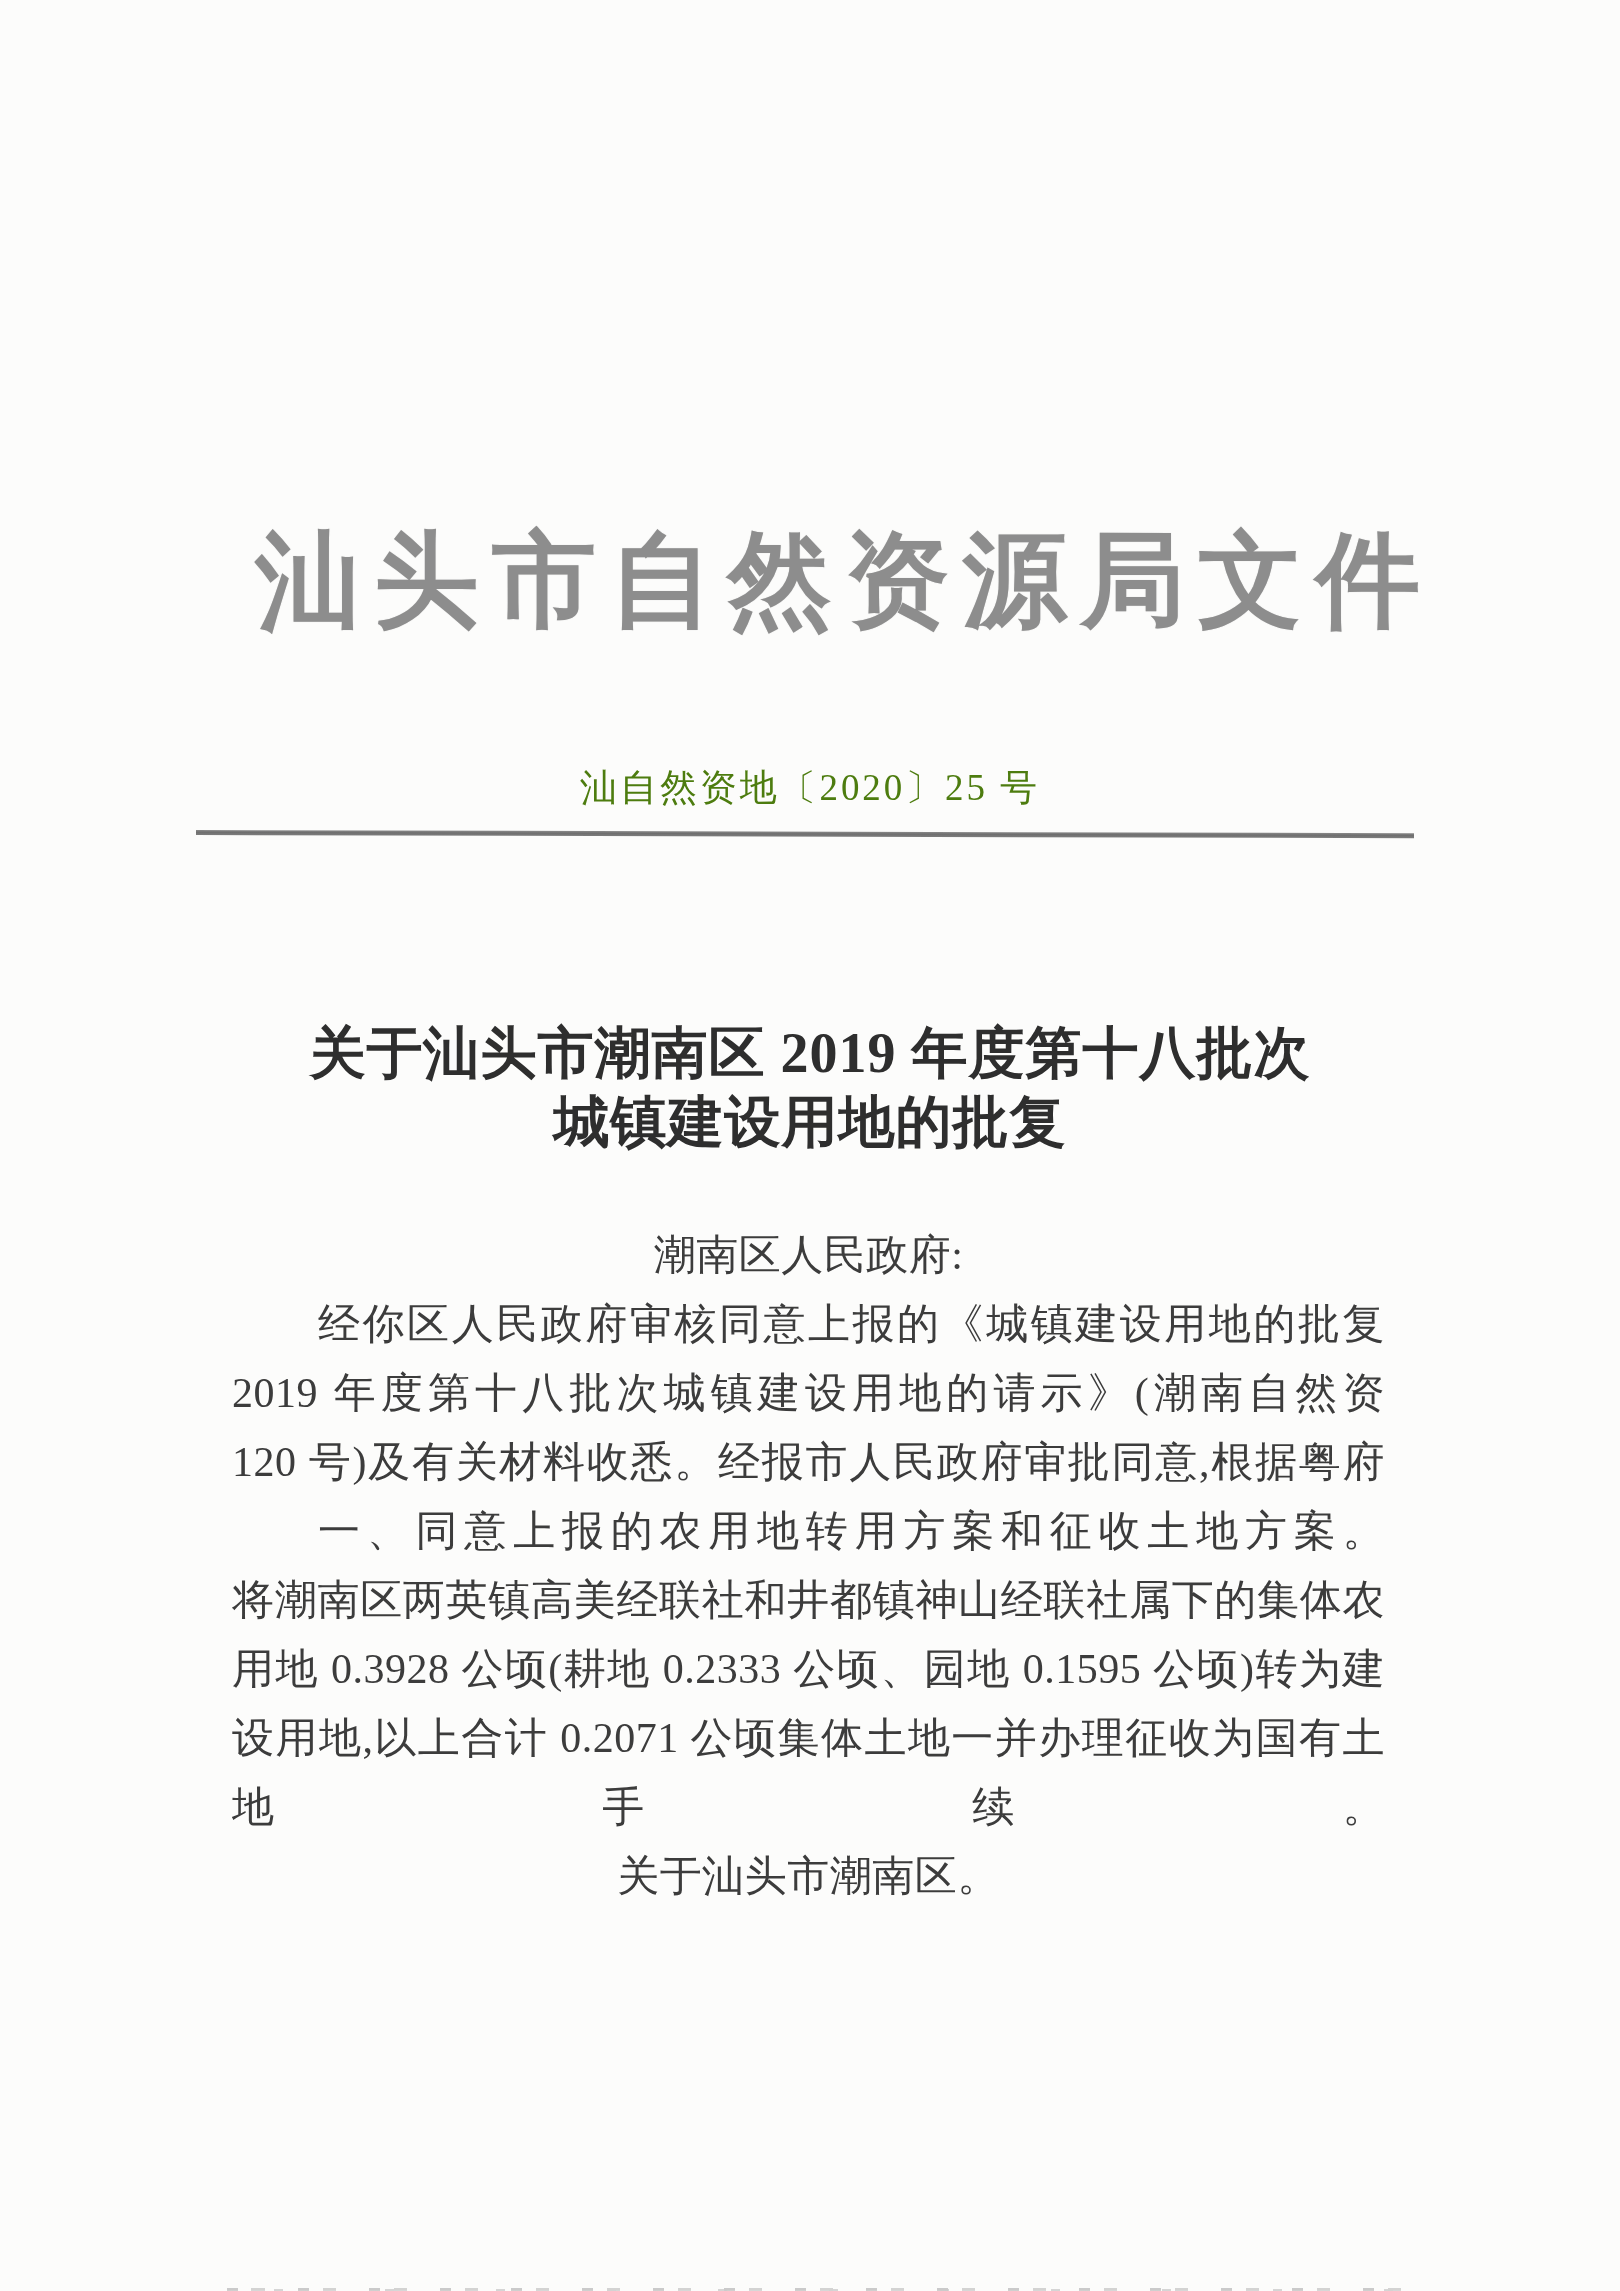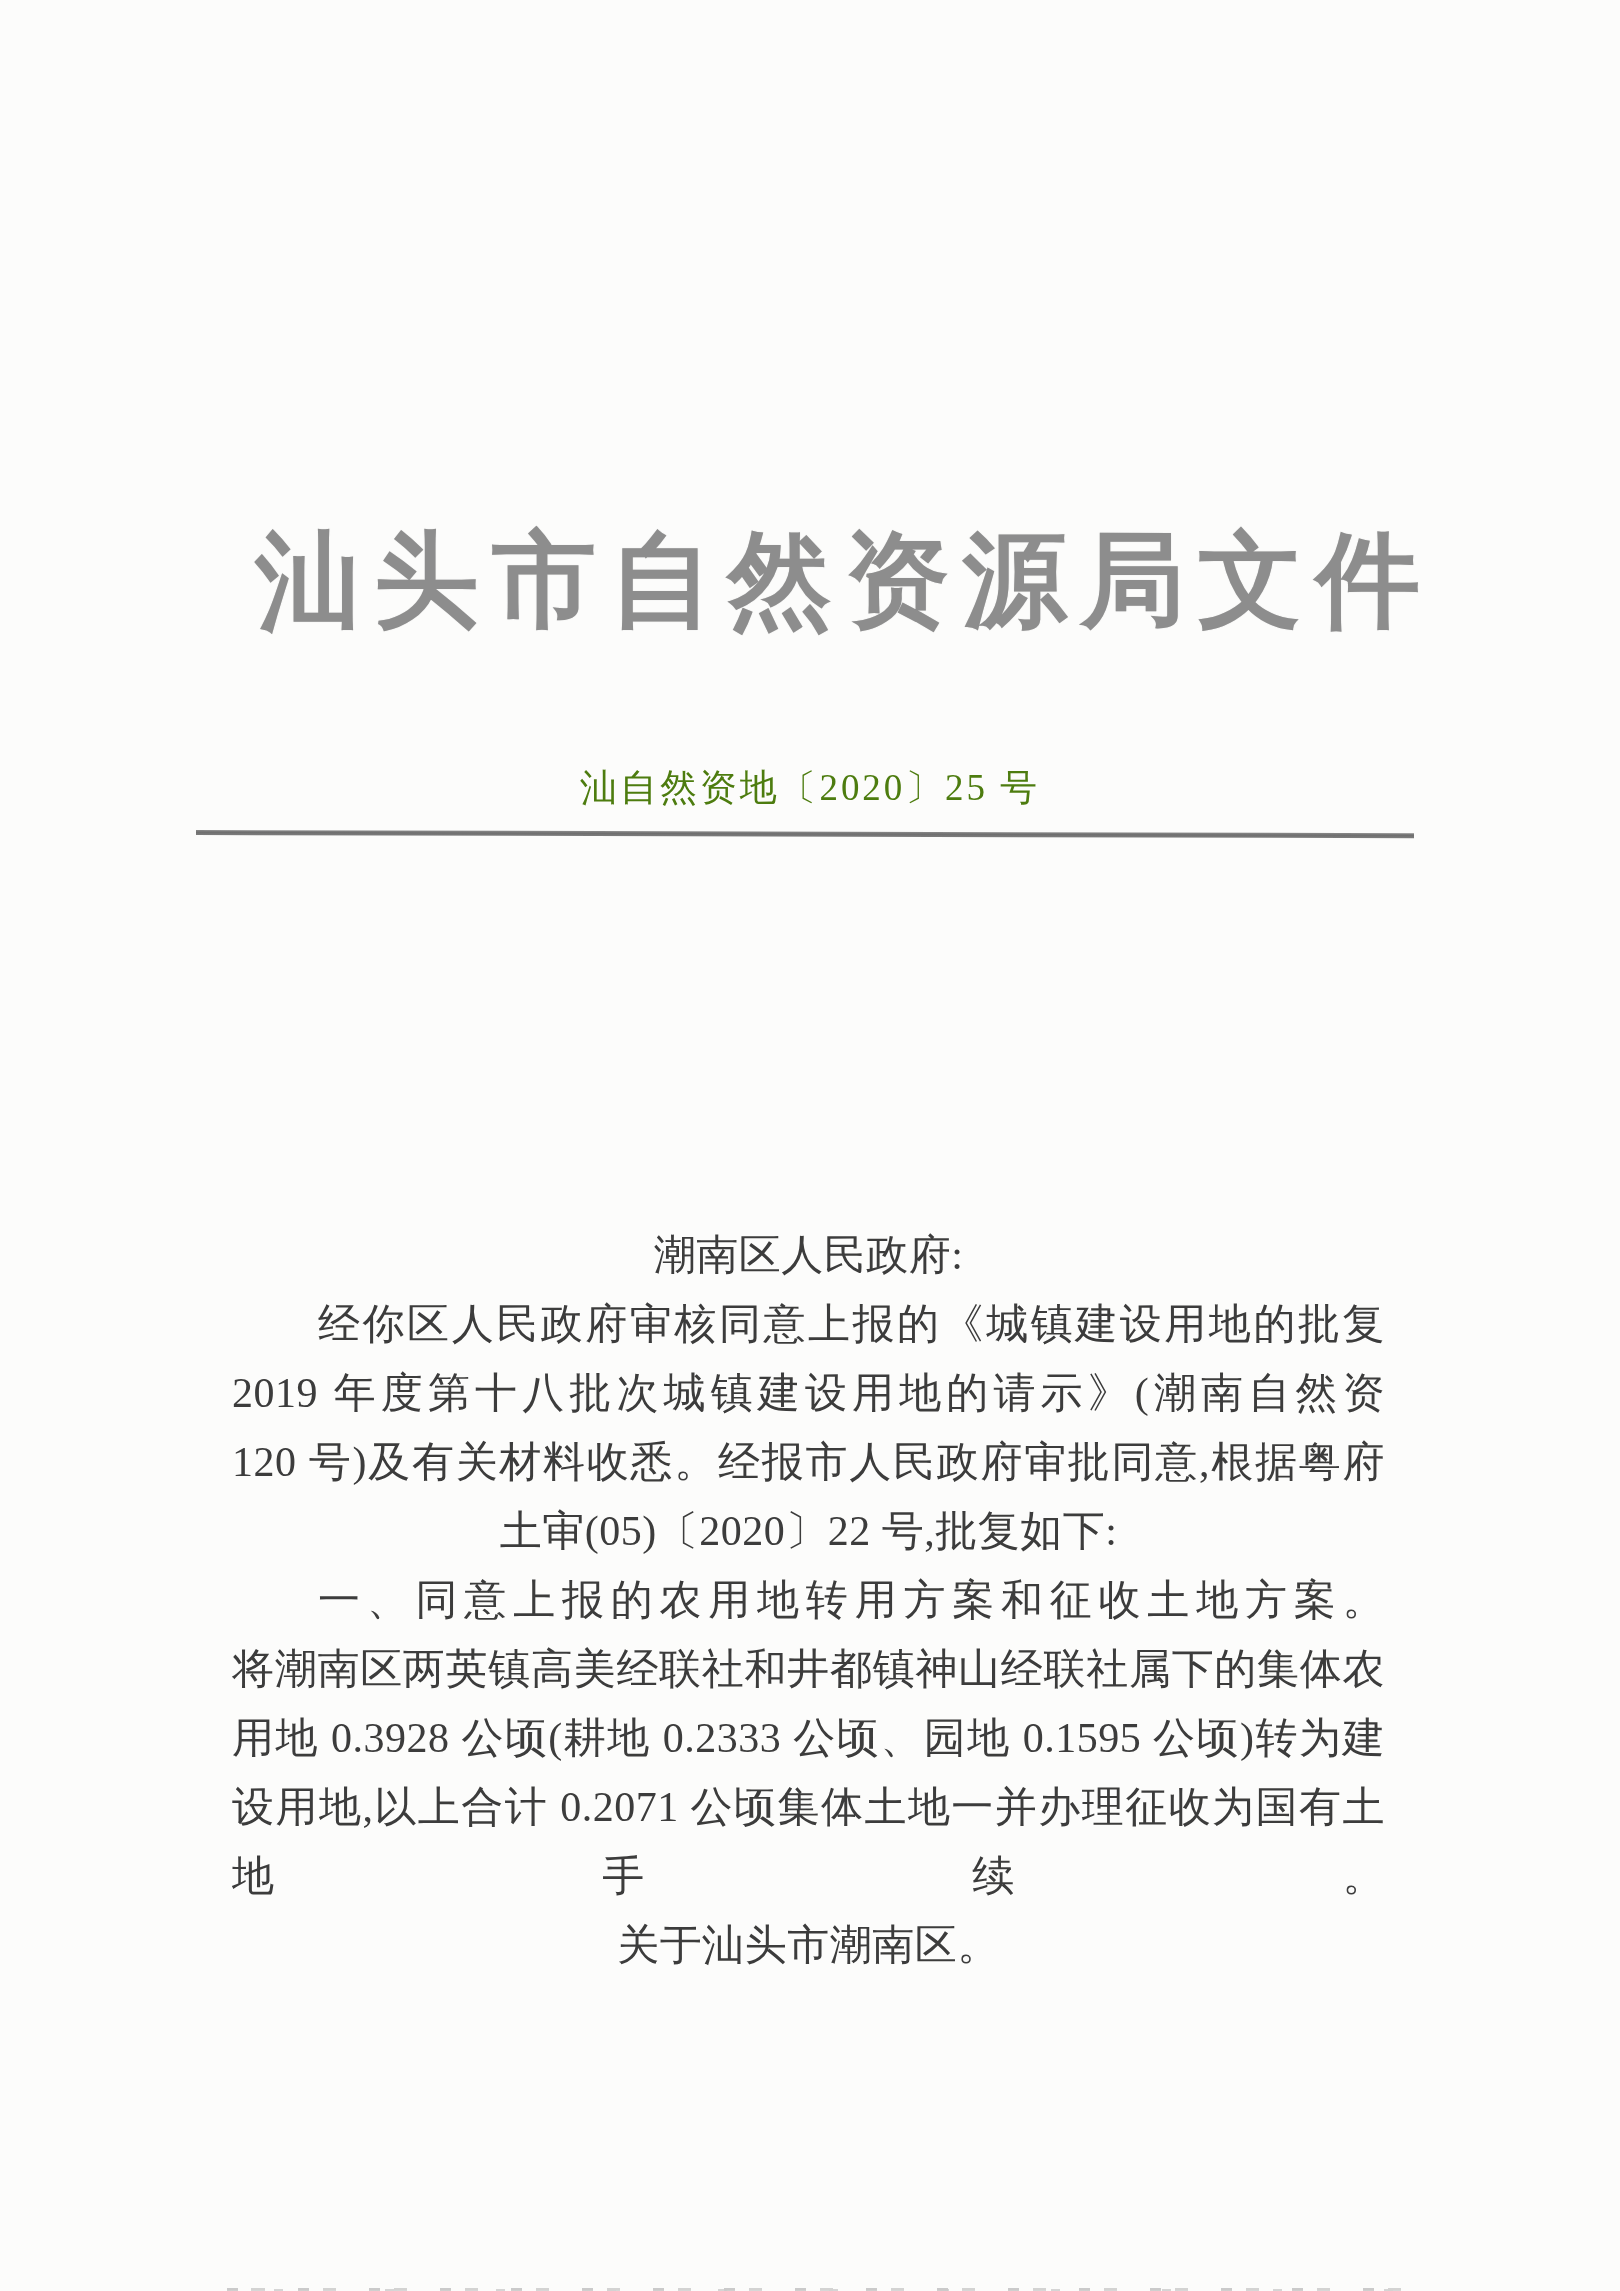--- a/index.html
+++ b/index.html
@@ -120,27 +120,30 @@
 <body>
 
 <div class="page">
 
   <div class="letterhead">汕头市自然资源局文件</div>
 
   <div class="doc-number">汕自然资地〔2020〕25 号</div>
 
   <div class="rule"></div>
 
+  <div class="title">
+    <div>关于汕头市潮南区 2019 年度第十八批次</div>
+    <div>城镇建设用地的批复</div>
+  </div>
 
   <div class="body-block">
     <div class="line">潮南区人民政府:</div>
     <div class="line just indent">经你区人民政府审核同意上报的《城镇建设用地的批复</div>
     <div class="line just">2019 年度第十八批次城镇建设用地的请示》(潮南自然资〔2019〕</div>
     <div class="line just">120 号)及有关材料收悉。经报市人民政府审批同意,根据粤府</div>
-    <div class="line">土审(05)〔2020〕22 号,批复如下:</div>
     <div class="line just indent">一、同意上报的农用地转用方案和征收土地方案。同意你区</div>
     <div class="line just">将潮南区两英镇高美经联社和井都镇神山经联社属下的集体农</div>
     <div class="line just">用地 0.3928 公顷(耕地 0.2333 公顷、园地 0.1595 公顷)转为建</div>
     <div class="line just">设用地,以上合计 0.2071 公顷集体土地一并办理征收为国有土</div>
     <div class="line just">地手续。上述土地经完善征收手续后依照规划安排作为汕头市潮</div>
     <div class="line">关于汕头市潮南区。</div>
   </div>
 
   <div class="clipped-next-line"></div>
 

